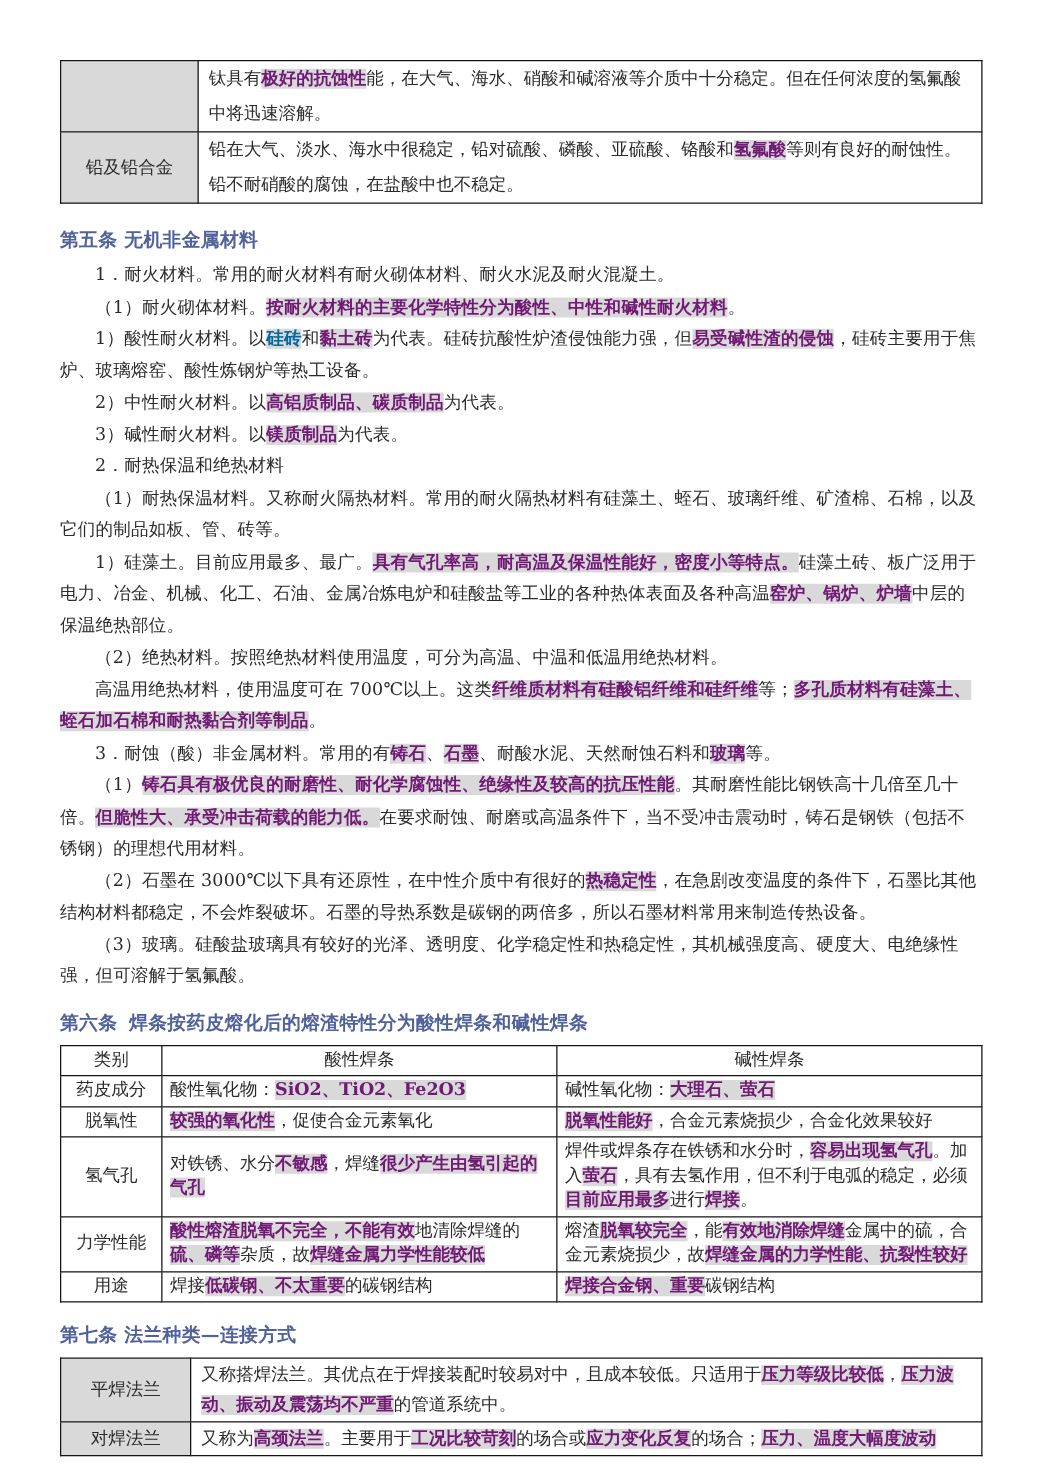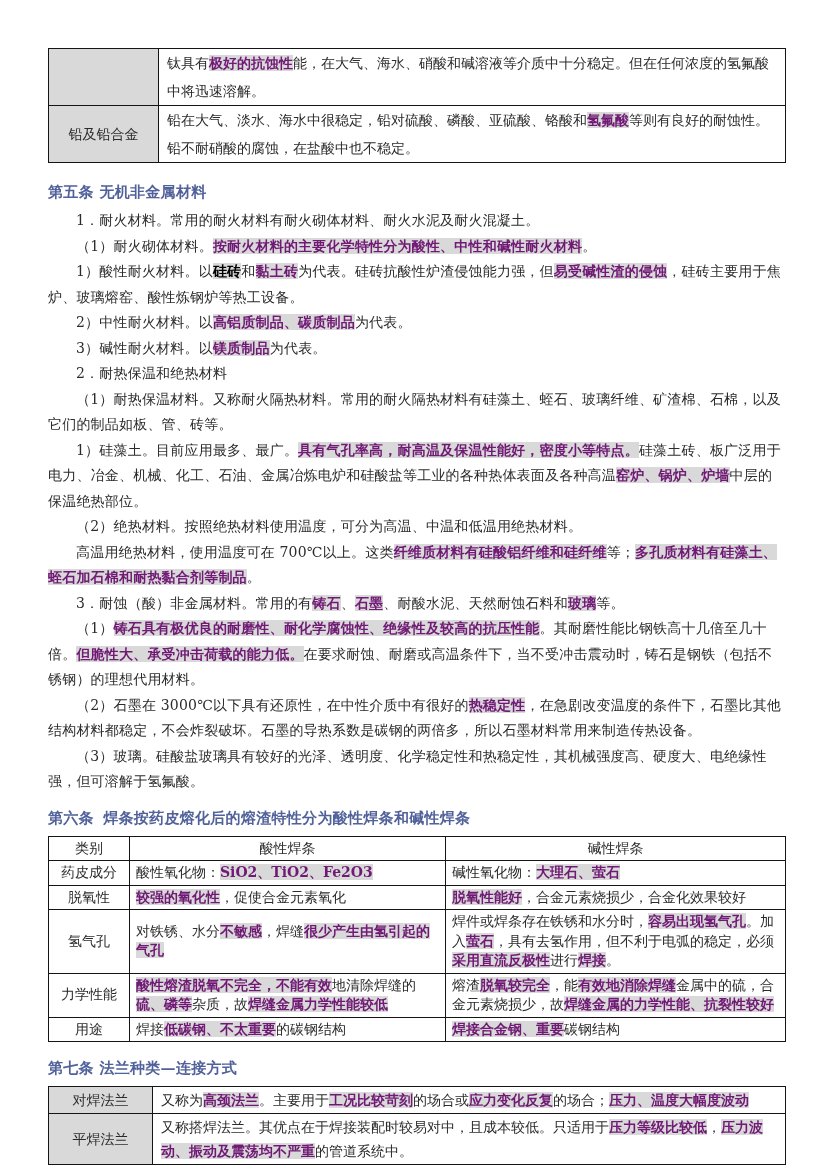--- a/index.html
+++ b/index.html
@@ -37,21 +37,21 @@
   .tbl-weld .label-cell { text-align:center; padding:2px 2px; }
   .tbl-weld .head-row td { text-align:center; }
 
   
   .tbl-flange { font-size:14px; line-height:24px; }
   .tbl-flange td { padding:1px 8px; }
   .tbl-flange .label-cell { background:#d9d9d9; text-align:center; padding:1px 2px; }
 
   
   .hl-red  { color:#701a75; background:#d9d9d9; font-weight:bold; }
-  .hl-blue { color:#000000; background:#d9d9d9; font-weight:bold; }
+  .hl-blue { color:#0369a1; background:#d9d9d9; font-weight:bold; }
 </style>
 </head>
 <body>
 
 <div class="page">
 
   <table class="tbl tbl-top">
     <colgroup>
         <col style="width:110px">
         <col>
@@ -105,21 +105,21 @@
       <td><span>碱性氧化物：</span><span class="hl-red">大理石、萤石</span></td>
     </tr>
     <tr>
       <td class="label-cell">脱氧性</td>
       <td><span class="hl-red">较强的氧化性</span><span>，促使合金元素氧化</span></td>
       <td><span class="hl-red">脱氧性能好</span><span>，合金元素烧损少，合金化效果较好</span></td>
     </tr>
     <tr>
       <td class="label-cell">氢气孔</td>
       <td><span>对铁锈、水分</span><span class="hl-red">不敏感</span><span>，焊缝</span><span class="hl-red">很少产生由氢引起的气孔</span></td>
-      <td><span>焊件或焊条存在铁锈和水分时，</span><span class="hl-red">容易出现氢气孔</span><span>。加入</span><span class="hl-red">萤石</span><span>，具有去氢作用，但不利于电弧的稳定，必须</span><span class="hl-red">采用直流反极性</span><span>进行</span><span class="hl-red">焊接</span><span>。</span></td>
+      <td><span>焊件或焊条存在铁锈和水分时，</span><span class="hl-red">容易出现氢气孔</span><span>。加入</span><span class="hl-red">萤石</span><span>，具有去氢作用，但不利于电弧的稳定，必须</span><span class="hl-red">目前应用最多</span><span>进行</span><span class="hl-red">焊接</span><span>。</span></td>
     </tr>
     <tr>
       <td class="label-cell">力学性能</td>
       <td><span class="hl-red">酸性熔渣脱氧不完全，不能有效</span><span>地清除焊缝的</span><span class="hl-red">硫、磷等</span><span>杂质，故</span><span class="hl-red">焊缝金属力学性能较低</span></td>
       <td><span>熔渣</span><span class="hl-red">脱氧较完全</span><span>，能</span><span class="hl-red">有效地消除焊缝</span><span>金属中的硫，合金元素烧损少，故</span><span class="hl-red">焊缝金属的力学性能、抗裂性较好</span></td>
     </tr>
     <tr>
       <td class="label-cell">用途</td>
       <td><span>焊接</span><span class="hl-red">低碳钢、不太重要</span><span>的碳钢结构</span></td>
       <td><span class="hl-red">焊接合金钢、重要</span><span>碳钢结构</span></td>
@@ -129,23 +129,23 @@
 
   <div class="heading h7">第七条 法兰种类—连接方式</div>
 
   <table class="tbl tbl-flange">
     <colgroup>
         <col style="width:104px">
         <col>
       </colgroup>
     <tbody>
         <tr>
+      <td class="label-cell">平焊法兰</td>
+      <td><span>又称搭焊法兰。其优点在于焊接装配时较易对中，且成本较低。只适用于</span><span class="hl-red">压力等级比较低</span><span>，</span><span class="hl-red">压力波动、振动及震荡均不严重</span><span>的管道系统中。</span></td>
+    </tr>
+    <tr>
       <td class="label-cell">对焊法兰</td>
       <td><span>又称为</span><span class="hl-red">高颈法兰</span><span>。主要用于</span><span class="hl-red">工况比较苛刻</span><span>的场合或</span><span class="hl-red">应力变化反复</span><span>的场合；</span><span class="hl-red">压力、温度大幅度波动</span></td>
-    </tr>
-    <tr>
-      <td class="label-cell">平焊法兰</td>
-      <td><span>又称搭焊法兰。其优点在于焊接装配时较易对中，且成本较低。只适用于</span><span class="hl-red">压力等级比较低</span><span>，</span><span class="hl-red">压力波动、振动及震荡均不严重</span><span>的管道系统中。</span></td>
     </tr>
   </tbody>
     </table>
 
 </div>
 
 </body></html>

